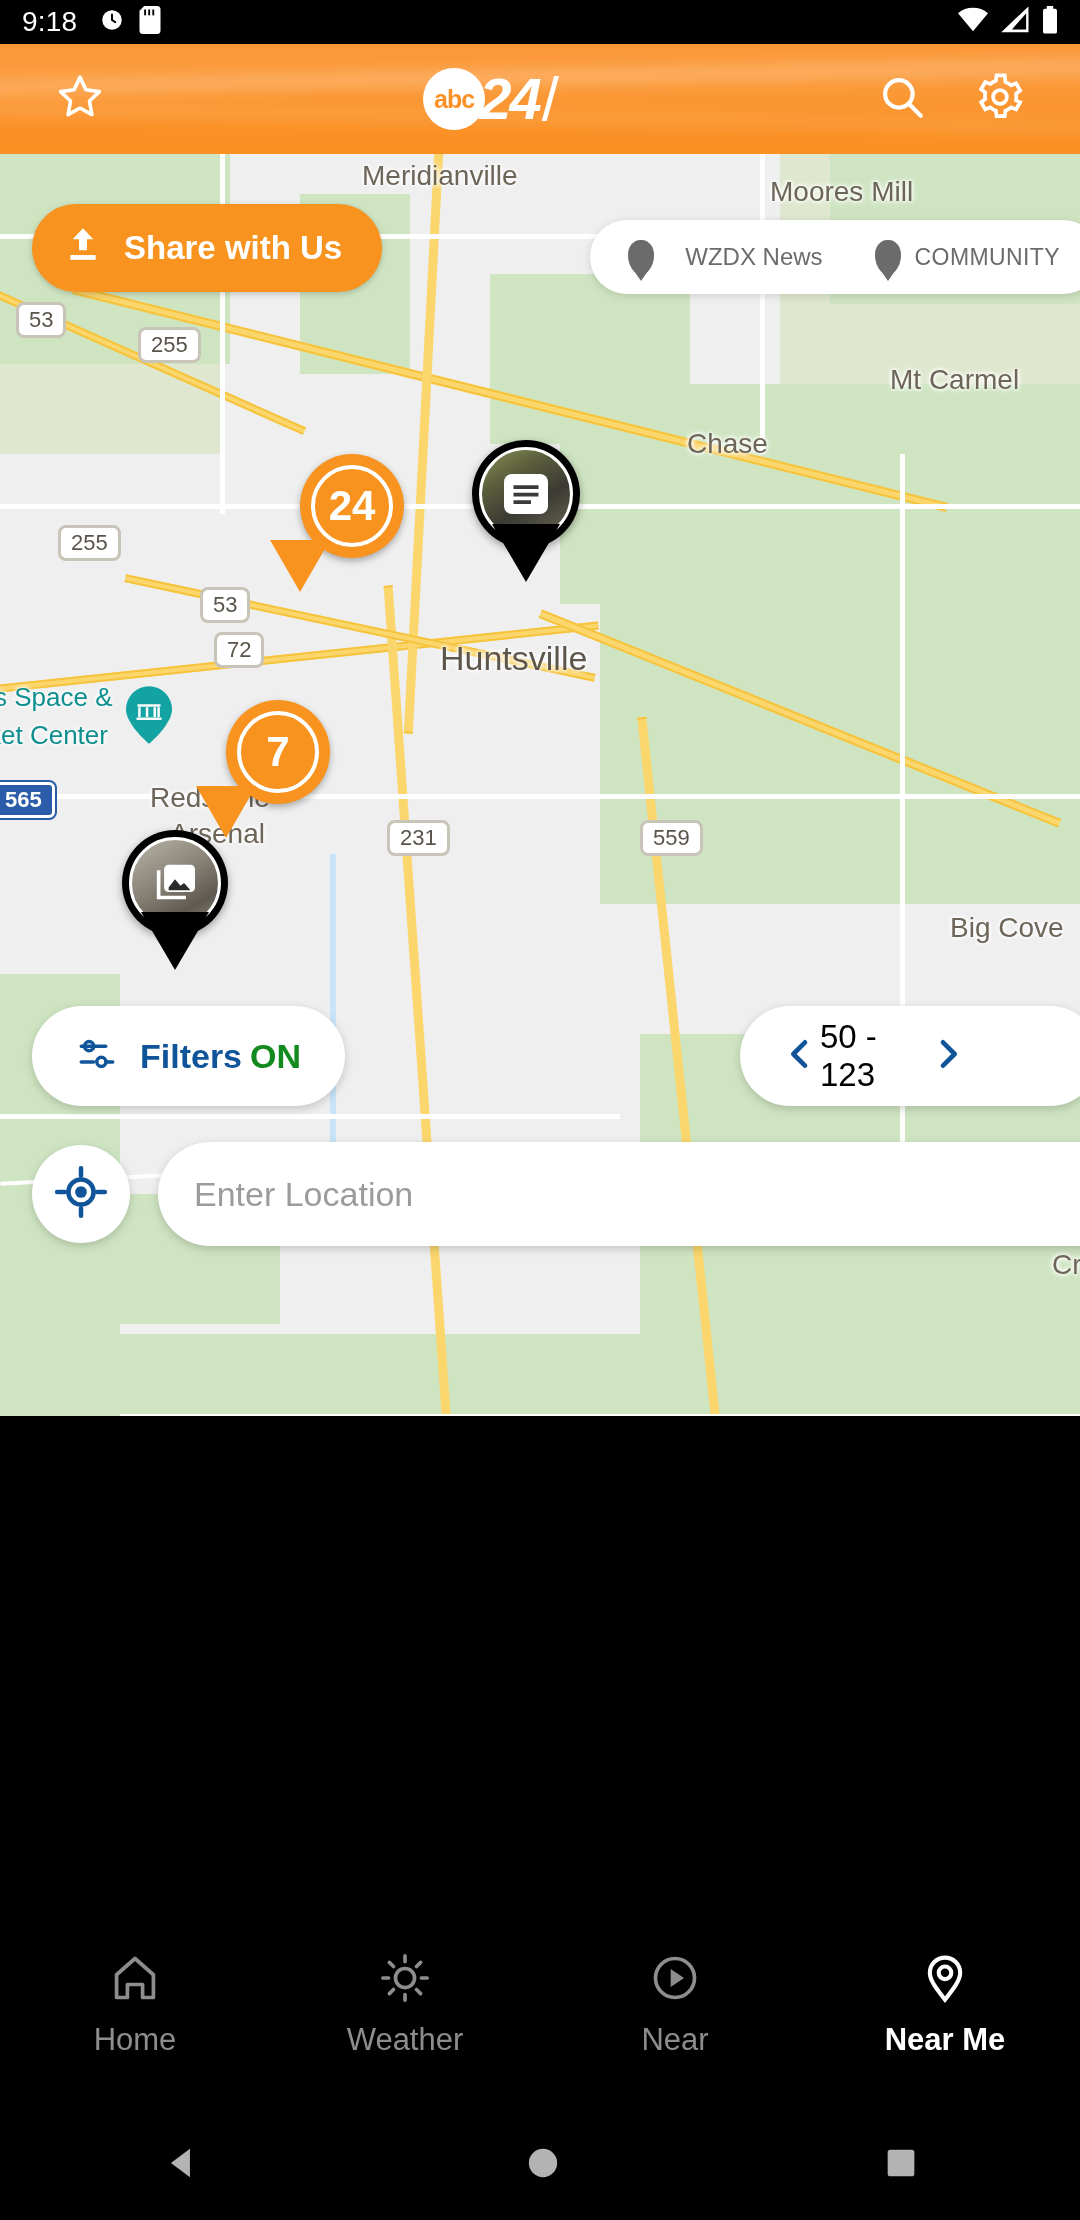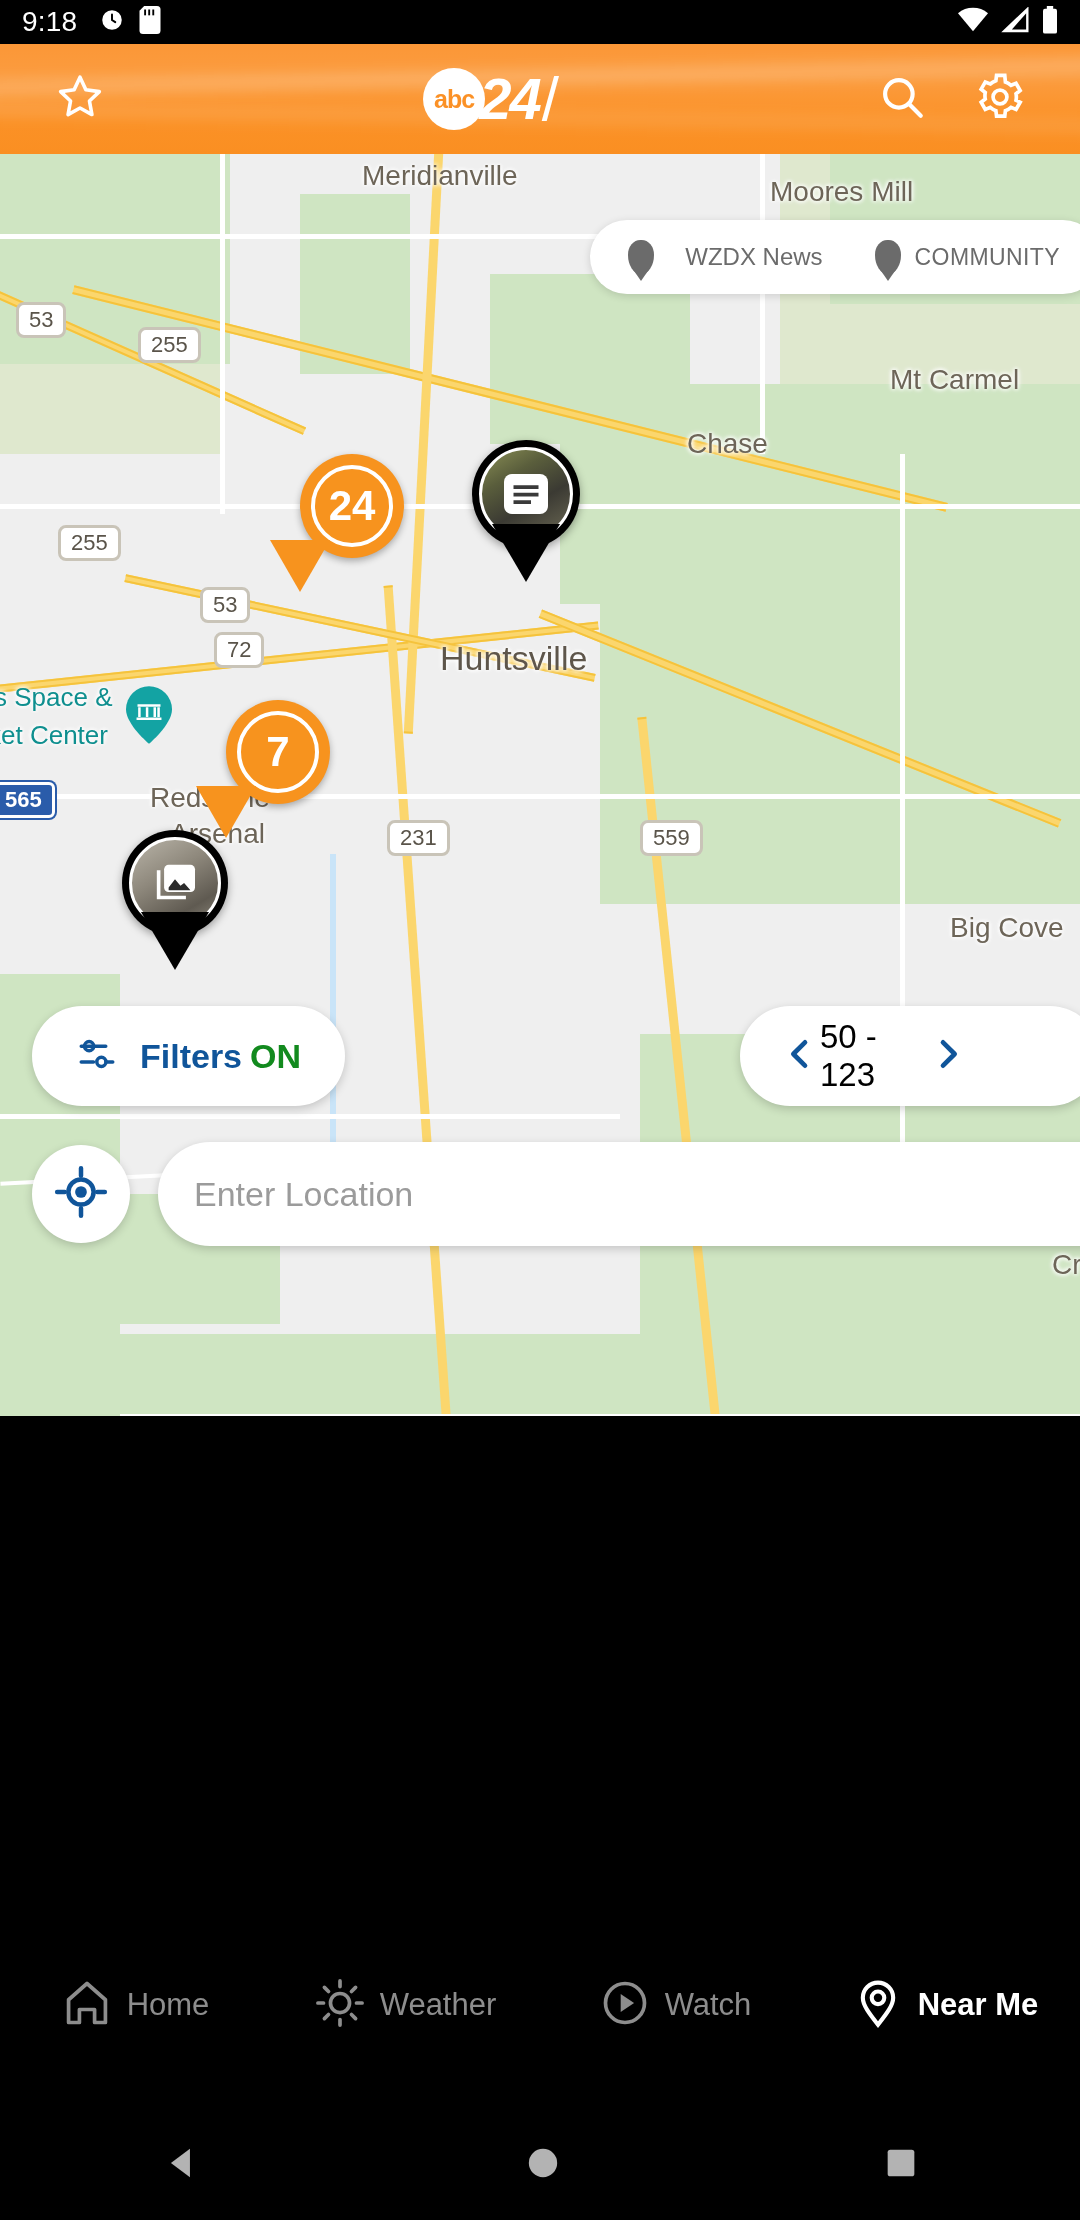--- a/index.html
+++ b/index.html
@@ -205,21 +205,21 @@
     margin-right: -120px;
   }
   .loc-input::placeholder { color: #9b9b9b; }
 
   
   .bottom-nav {
     position: absolute; left: 0; bottom: 110px; width: 1080px; height: 210px;
     background: #000; display: flex; align-items: center;
   }
   .nav-item {
-    flex: 1; display: flex; flex-direction: row;
+    flex: 1; display: flex; flex-direction: column;
     align-items: center; justify-content: center; gap: 14px;
     color: #8d8d8d;
   }
   .nav-item.active { color: #fff; }
   .nav-label { font-size: 31px; }
   .nav-item.active .nav-label { font-weight: 700; }
 
   
   .sys-nav {
     position: absolute; left: 0; bottom: 0; width: 1080px; height: 110px;
@@ -373,20 +373,29 @@
       <div class="shield" style="left:16px;top:140px;">53</div>
       <div class="shield" style="left:138px;top:165px;">255</div>
       <div class="shield" style="left:58px;top:363px;">255</div>
       <div class="shield" style="left:200px;top:425px;">53</div>
       <div class="shield" style="left:214px;top:470px;">72</div>
       <div class="shield interstate" style="left:-8px;top:620px;">565</div>
       <div class="shield" style="left:387px;top:658px;">231</div>
       <div class="shield" style="left:640px;top:658px;">559</div>
     </div>
 
+    <div class="share-btn">
+      <span>
+        <svg width="38" height="38" viewBox="0 0 24 24" fill="#fff">
+            <path d="M12 2 5.5 9h4v7h5V9h4z"></path>
+            <rect x="4" y="19" width="16" height="3"></rect>
+          </svg>
+      </span>
+      <span>Share with Us</span>
+    </div>
 
     <div class="legend">
       <div class="legend-item" style="color:#000;gap:31px;">
         <span class="mini-pin"></span>
         <span>WZDX News</span>
       </div>
       <div class="legend-item community" style="color:#f7931e;">
         <span class="mini-pin"></span>
         <span>COMMUNITY</span>
       </div>
@@ -494,21 +503,21 @@
       </span>
       <span class="nav-label">Weather</span>
     </div>
     <div class="nav-item">
       <span>
         <svg width="52" height="52" viewBox="0 0 24 24" fill="none" stroke="currentColor" stroke-width="1.7">
             <circle cx="12" cy="12" r="9"></circle>
             <path d="M10 7.8 16.2 12 10 16.2z" fill="currentColor" stroke="none"></path>
           </svg>
       </span>
-      <span class="nav-label">Watch</span>
+      <span class="nav-label">Near</span>
     </div>
     <div class="nav-item active">
       <span>
         <svg width="52" height="52" viewBox="0 0 24 24" fill="none" stroke="currentColor" stroke-width="1.9">
             <path d="M12 22c4.2-5.3 7-9 7-12.4A7 7 0 0 0 5 9.6C5 13 7.8 16.7 12 22z"></path>
             <circle cx="12" cy="9.6" r="2.9"></circle>
           </svg>
       </span>
       <span class="nav-label">Near Me</span>
     </div>

